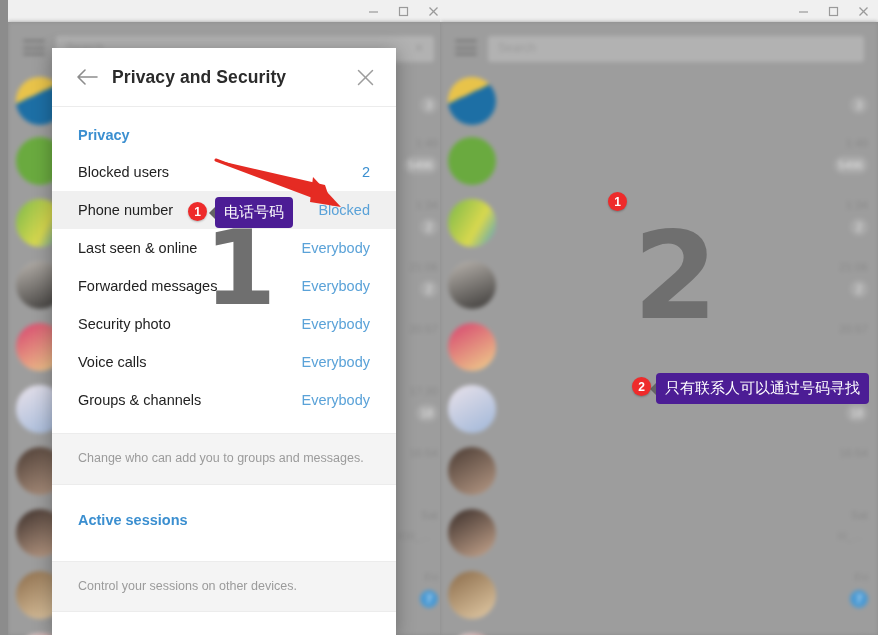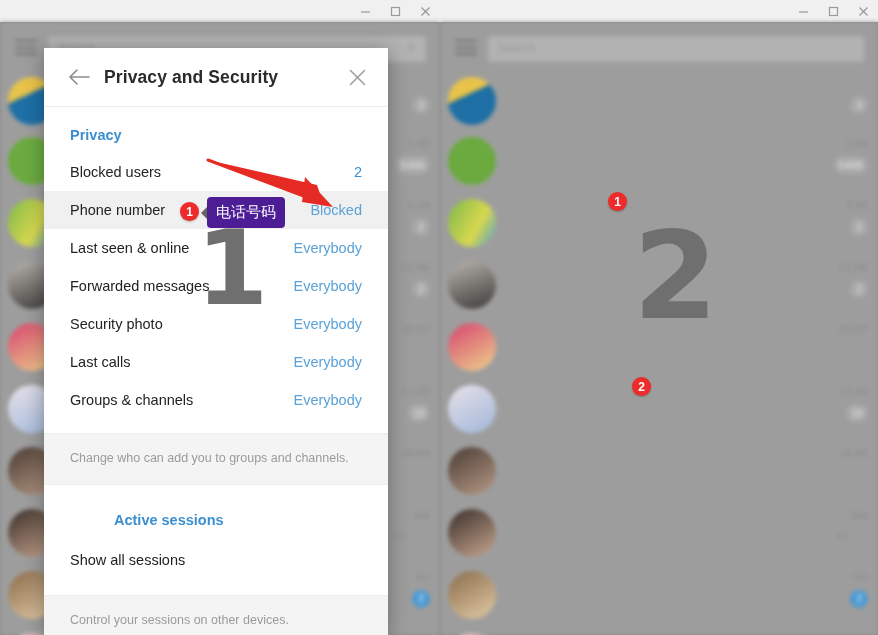--- a/index.html
+++ b/index.html
@@ -6,21 +6,21 @@
   body{
     width:878px;height:635px;overflow:hidden;
     font-family:"Liberation Sans","DejaVu Sans",sans-serif;
     background:#8c8c8c;
     -webkit-font-smoothing:antialiased;
   }
   .screen{position:relative;width:878px;height:635px;overflow:hidden;}
 
   
   .win{position:absolute;top:0;height:635px;overflow:hidden;background:#8d8d8d;}
-  .win.left{left:0;width:440px;}
+  .win.left{left:8px;width:440px;}
   .win.right{left:440px;width:438px;}
 
   .titlebar{
     position:absolute;top:0;left:0;right:0;height:22px;
     background:#f0f0f0;
     display:flex;align-items:center;justify-content:flex-end;
   }
   .winbtn{
     width:30px;height:22px;display:flex;align-items:center;justify-content:center;
     color:#9a9a9a;font-size:12px;line-height:1;
@@ -106,21 +106,21 @@
   .opt-row .val{margin-left:auto;color:#5aa2d8;font-size:14.5px;}
   .opt-row .val.plain{color:#3b8fd0;}
   .opt-row.hl{background:#f0f0f0;}
   .note{
     background:#f4f4f4;color:#9b9b9b;font-size:12.5px;
     padding:16px 26px 16px 26px;border-top:1px solid #ececec;border-bottom:1px solid #ececec;
     line-height:1.4;
   }
   .link-row{
     padding:0 26px;font-size:14.5px;color:#3b8fd0;font-weight:bold;height:34px;
-    display:flex;align-items:center;margin-left:44px;
+    display:flex;align-items:center;
   }
   .plain-row{
     padding:0 26px;font-size:14.5px;color:#222;height:34px;
     display:flex;align-items:center;
   }
 
   
   .num-badge{
     position:absolute;width:19px;height:19px;border-radius:50%;
     background:#ee2b2b;color:#fff;font-size:12px;font-weight:bold;
@@ -320,36 +320,35 @@
           <span class="lbl">Forwarded messages</span>
           <span class="val">Everybody</span>
         </div>
 
         <div class="opt-row">
           <span class="lbl">Security photo</span>
           <span class="val">Everybody</span>
         </div>
 
         <div class="opt-row">
-          <span class="lbl">Last calls</span>
+          <span class="lbl">Voice calls</span>
           <span class="val">Everybody</span>
         </div>
 
         <div class="opt-row">
           <span class="lbl">Groups &amp; channels</span>
           <span class="val">Everybody</span>
         </div>
 
         <div style="height:14px"></div>
-        <div class="note">Change who can add you to groups and channels.</div>
+        <div class="note">Change who can add you to groups and messages.</div>
 
         <div style="height:18px"></div>
         <div class="link-row">Active sessions</div>
         <div style="height:6px"></div>
-        <div class="plain-row">Show all sessions</div>
         <div style="height:18px"></div>
         <div class="note">Control your sessions on other devices.</div>
       </div>
     </div>
 
     <div class="watermark" style="left:196px;top:216px;font-size:104px;">1</div>
 
     <svg class="arrow-svg" style="left:205px;top:155px;width:160px;height:60px" viewBox="0 0 160 60">
       <path d="M3 5 L118 48 L112 30 Z" fill="#e52b23"></path>
       <path d="M3 5 L120 49" stroke="#e52b23" stroke-width="3" fill="none" stroke-linecap="round"></path>
@@ -489,15 +488,16 @@
           </div>
         </div>
       </div>
     </div>
 
     <div class="watermark" style="left:193px;top:215px;font-size:122px;">2</div>
 
     <div class="num-badge" style="left:168px;top:192px">1</div>
 
     <div class="num-badge" style="left:192px;top:377px">2</div>
+    <div class="tooltip" style="left:216px;top:373px">只有联系人可以通过号码寻找</div>
   </div>
 
 </div>
 
 </body></html>

